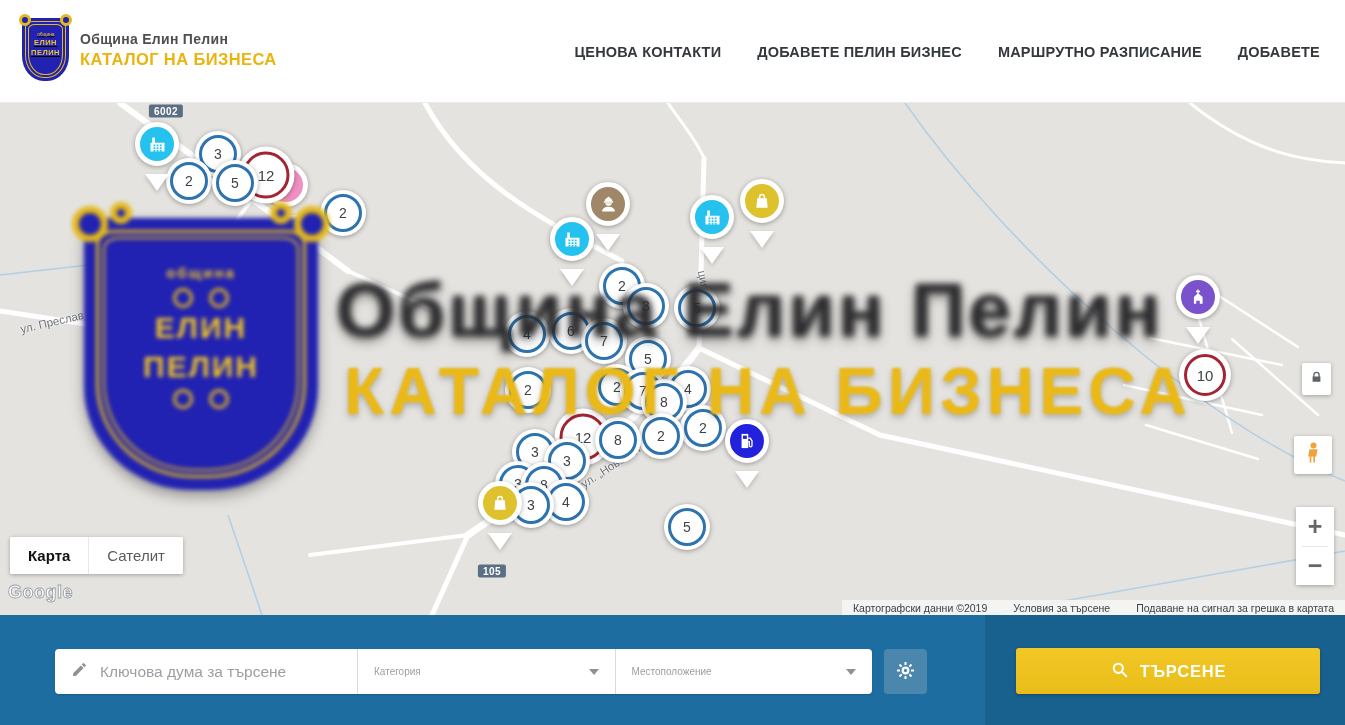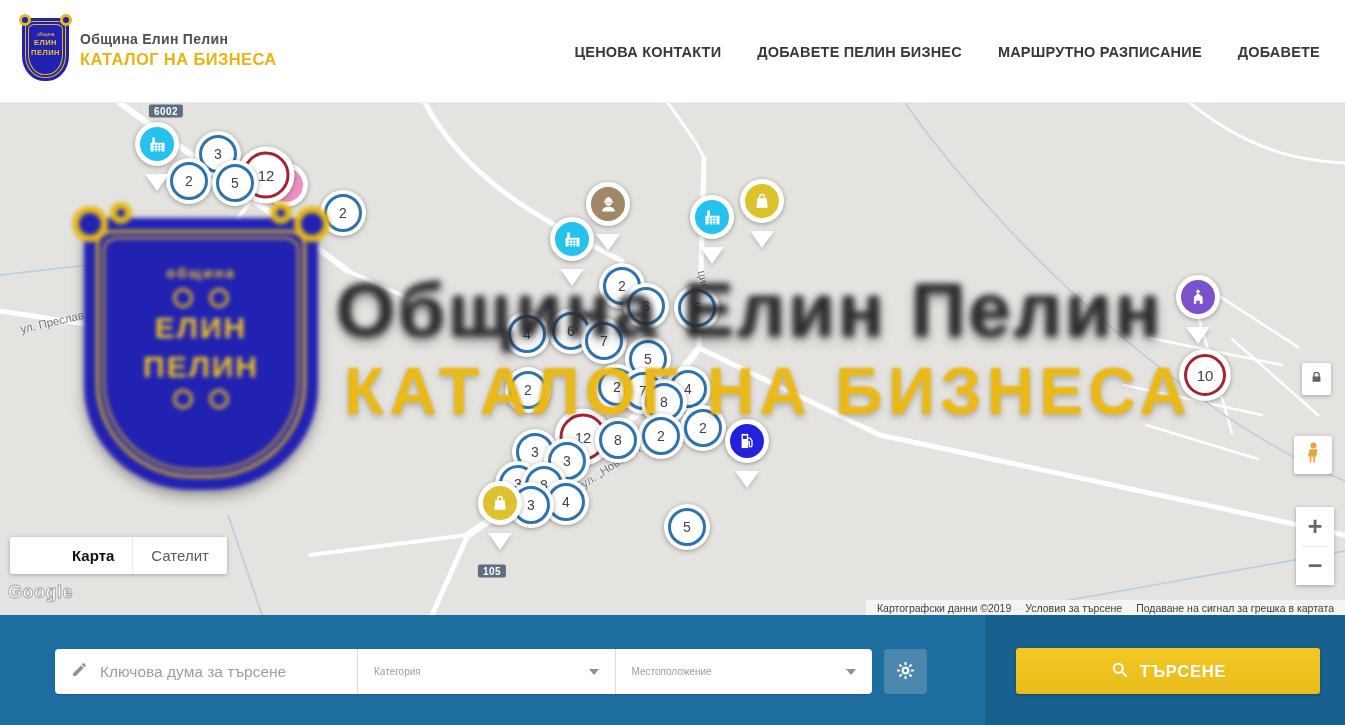--- a/index.html
+++ b/index.html
@@ -16,21 +16,21 @@
   nav a { font-size:14.5px; font-weight:bold; color:#34383d; text-decoration:none; letter-spacing:.2px; cursor:pointer; white-space:nowrap; }
 
   
   .crest { position:relative; background:#2121b2; }
   .crest .crest-inner { position:absolute; border:3px solid #e3b91c; pointer-events:none; }
   .crest .crest-content { position:relative; z-index:2; display:flex; flex-direction:column; align-items:center; color:#eec427; }
   .scroll { position:absolute; border-radius:50%; background:#2121b2; z-index:1; }
   .flourish { position:relative; }
   .flourish::before,.flourish::after { content:''; position:absolute; border:3px solid #e3b91c; border-radius:50%; top:0; }
   
-  .crest.sm { width:47px; height:63px; border-radius:10px 10px 46% 46% / 8px 8px 40% 40%; }
+  .crest.sm { width:47px; height:63px; border-radius:10px 10px 46% 46% / 8px 8px 40% 40%;text-decoration:underline; }
   .crest.sm .b1 { inset:3px; border-width:1.5px; border-radius:8px 8px 46% 46% / 6px 6px 40% 40%; }
   .crest.sm .b2 { inset:6px; border-width:1px; border-radius:7px 7px 46% 46% / 5px 5px 40% 40%; }
   .crest.sm .scroll { width:12px; height:12px; border:3px solid #e3b91c; top:-4px; }
   .crest.sm .s1 { left:-3px; } .crest.sm .s3 { right:-3px; }
   .crest.sm .crest-content { padding-top:13px; gap:1px; }
   .crest.sm .c-org { font-size:6px; transform:scale(.8); }
   .crest.sm .c-name { font-size:7.5px; font-weight:bold; letter-spacing:.5px; }
   
   .crest.lg { position:absolute; left:84px; top:115px; width:234px; height:272px; border-radius:26px 26px 46% 46% / 20px 20px 38% 38%; box-shadow:0 6px 14px rgba(0,0,0,.35); }
   .crest.lg .b1 { inset:12px; border-radius:18px 18px 46% 46% / 14px 14px 38% 38%; }
@@ -63,29 +63,29 @@
 
   .pin { position:absolute; transform:translate(-50%,-50%); cursor:pointer; }
   .pin-tail { position:absolute; left:50%; top:30px; transform:translateX(-50%); width:0; height:0; border:12px solid transparent; border-top:17px solid #fff; filter:drop-shadow(0 2px 2px rgba(0,0,0,.2)); }
   .pin-head { position:relative; z-index:1; display:flex; align-items:center; justify-content:center; width:44px; height:44px; margin-left:-22px; margin-top:-22px; left:50%; top:50%; border-radius:50%; border:5px solid #fff; box-shadow:0 1px 5px rgba(0,0,0,.35); }
 
   .watermark { position:absolute; inset:0; z-index:8; pointer-events:none; }
   .wm-title { position:absolute; left:336px; top:163px; font-size:76px; font-weight:bold; color:#2c2c2f; white-space:nowrap; letter-spacing:3px; filter:blur(3px) drop-shadow(0 4px 5px rgba(0,0,0,.45)); }
   .wm-subtitle { position:absolute; left:344px; top:250px; font-size:66px; font-weight:bold; color:#eab917; white-space:nowrap; letter-spacing:5px; filter:blur(1.3px) drop-shadow(0 3px 3px rgba(0,0,0,.25)); }
   .crest.lg { filter:blur(2.2px); }
 
-  .maptype { position:absolute; left:10px; top:434px; height:37px; background:#fff; border-radius:2px; box-shadow:0 1px 4px rgba(0,0,0,.3); display:flex; align-items:stretch; z-index:10; overflow:hidden;padding-left:44px; }
+  .maptype { position:absolute; left:10px; top:434px; height:37px; background:#fff; border-radius:2px; box-shadow:0 1px 4px rgba(0,0,0,.3); display:flex; align-items:stretch; z-index:10; overflow:hidden; }
   .maptype button { border:none; background:#fff; font-family:inherit; font-size:15px; padding:0 18px; cursor:pointer; }
   .mt-map { font-weight:bold; color:#111; }
   .mt-sat { color:#5b5b5b; }
   .mt-div { width:1px; background:#e8e8e8; }
 
   .glogo { position:absolute; left:8px; top:479px; z-index:10; font-size:18px; font-weight:bold; color:#fff; letter-spacing:.5px; -webkit-text-stroke:.9px #9aa0a6; cursor:pointer; }
 
-  .attrib { position:absolute; right:0; bottom:0; height:15px; z-index:10; background:rgba(248,248,248,.8); display:flex; align-items:center; gap:0; padding:0 4px; }
+  .attrib { position:absolute; right:0; bottom:0; height:15px; z-index:10; background:rgba(248,248,248,.8); display:flex; align-items:center; gap:12px; padding:0 4px; }
   .attrib span,.attrib a { font-size:10.5px; color:#3c4043; text-decoration:none; padding:0 7px; white-space:nowrap; }
   .attrib a { cursor:pointer; }
 
   .ctl { position:absolute; background:#fff; border-radius:2px; box-shadow:0 1px 4px rgba(0,0,0,.3); display:flex; align-items:center; justify-content:center; z-index:10; cursor:pointer; }
   .lockbtn { left:1302px; top:260px; width:29px; height:32px; }
   .pegman { left:1294px; top:333px; width:38px; height:38px; }
   .zoomctl { position:absolute; left:1296px; top:404px; width:38px; height:78px; background:#fff; border-radius:2px; box-shadow:0 1px 4px rgba(0,0,0,.3); z-index:10; display:flex; flex-direction:column; }
   .zoomctl button { flex:1; border:none; background:#fff; font-size:25px; font-weight:bold; color:#666; cursor:pointer; line-height:1; font-family:inherit; }
   .z-div { height:1px; background:#e6e6e6; margin:0 6px; }
 

